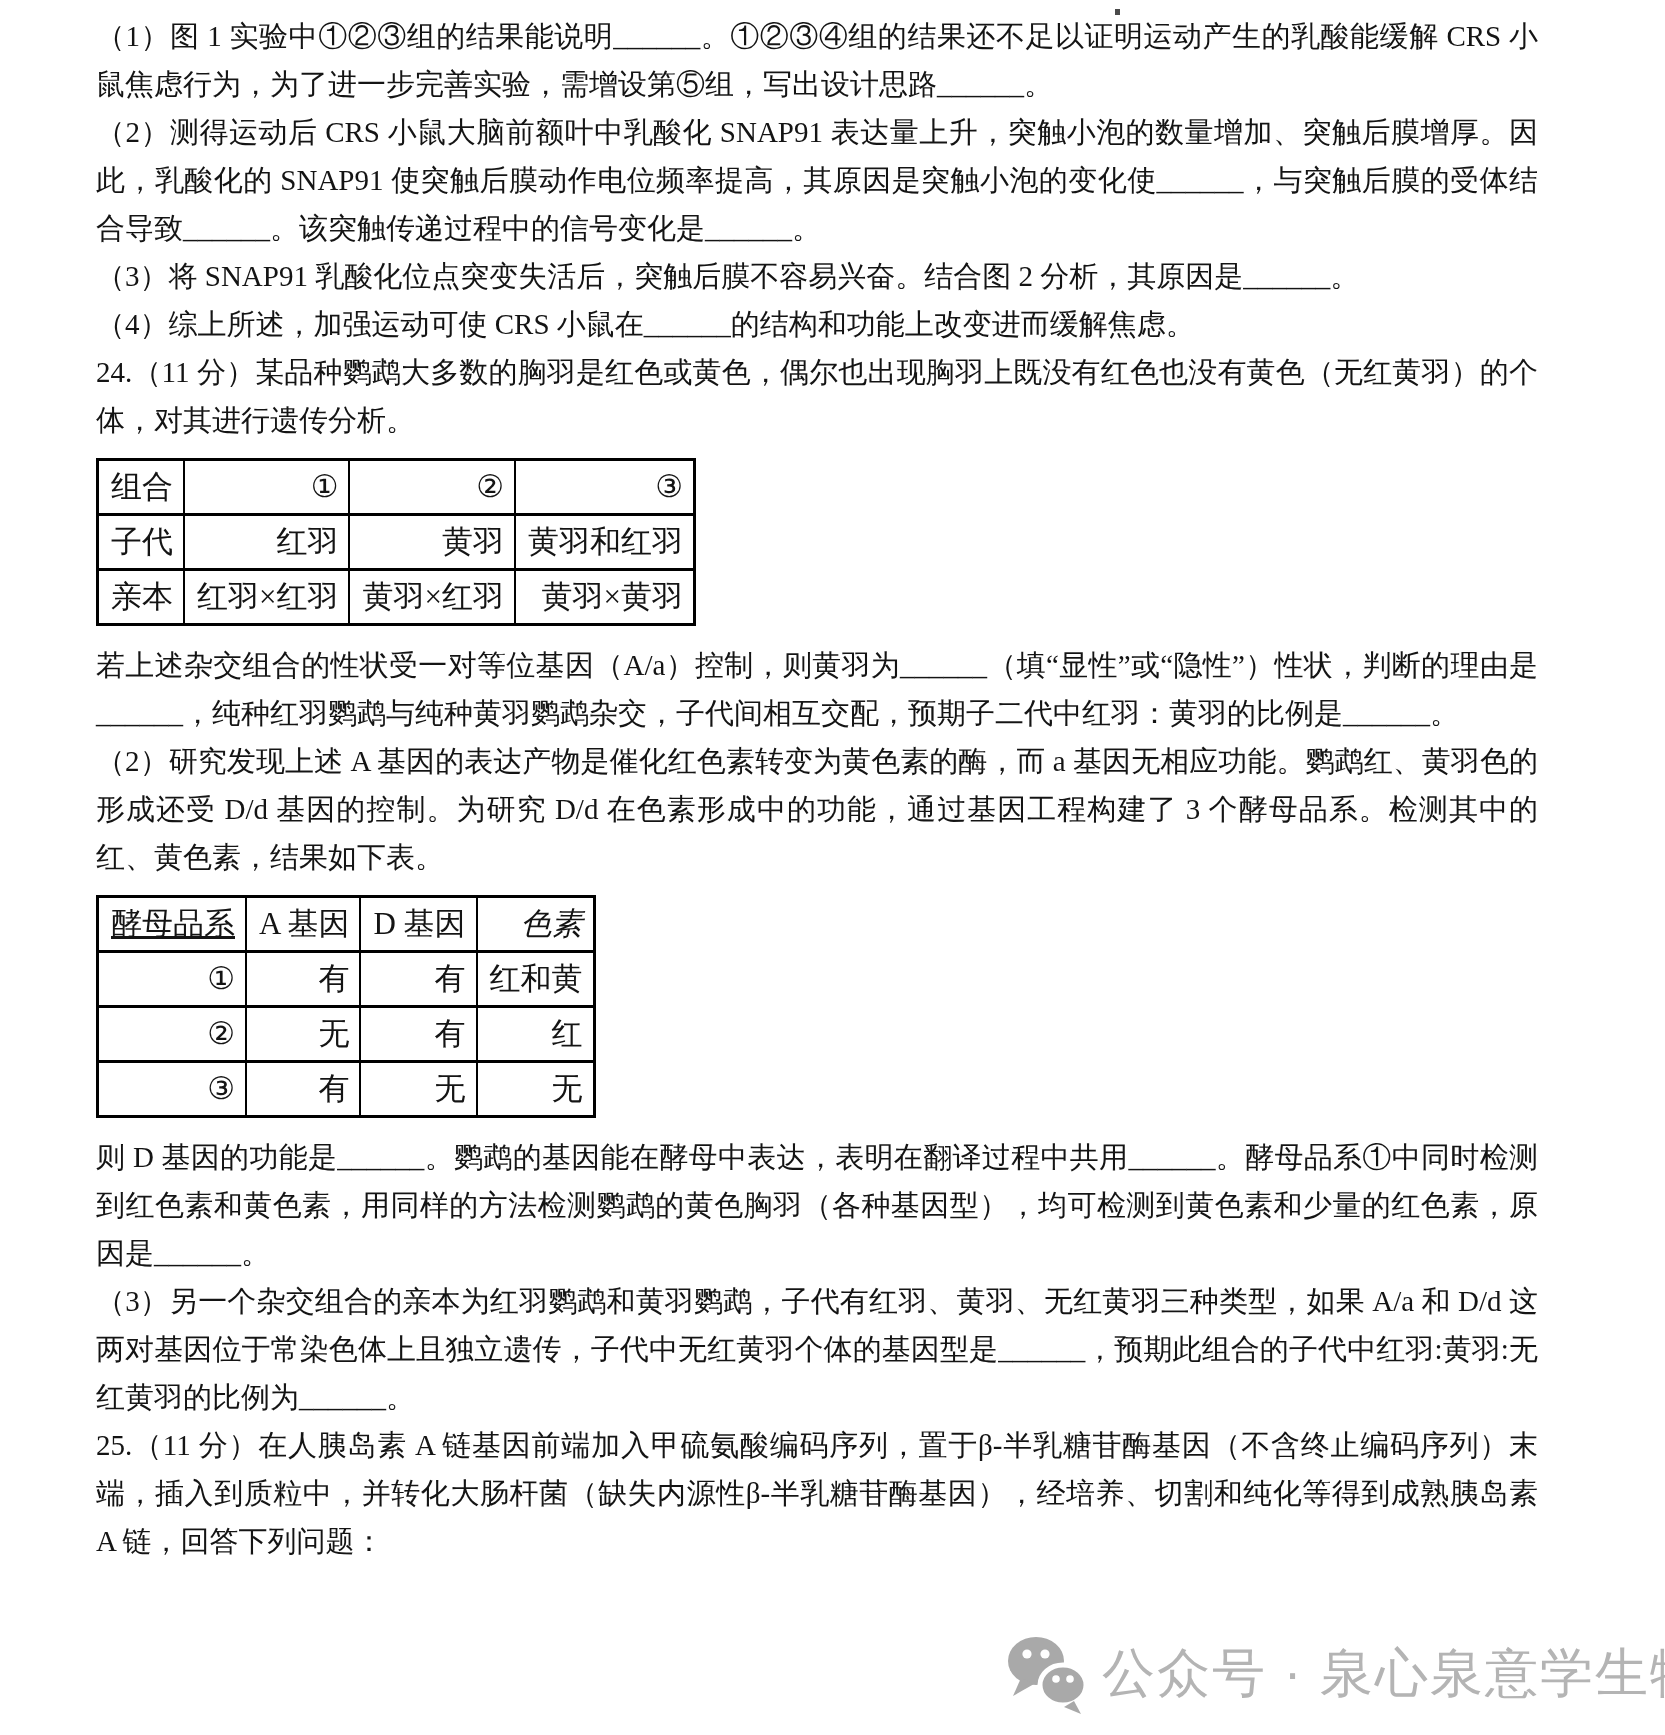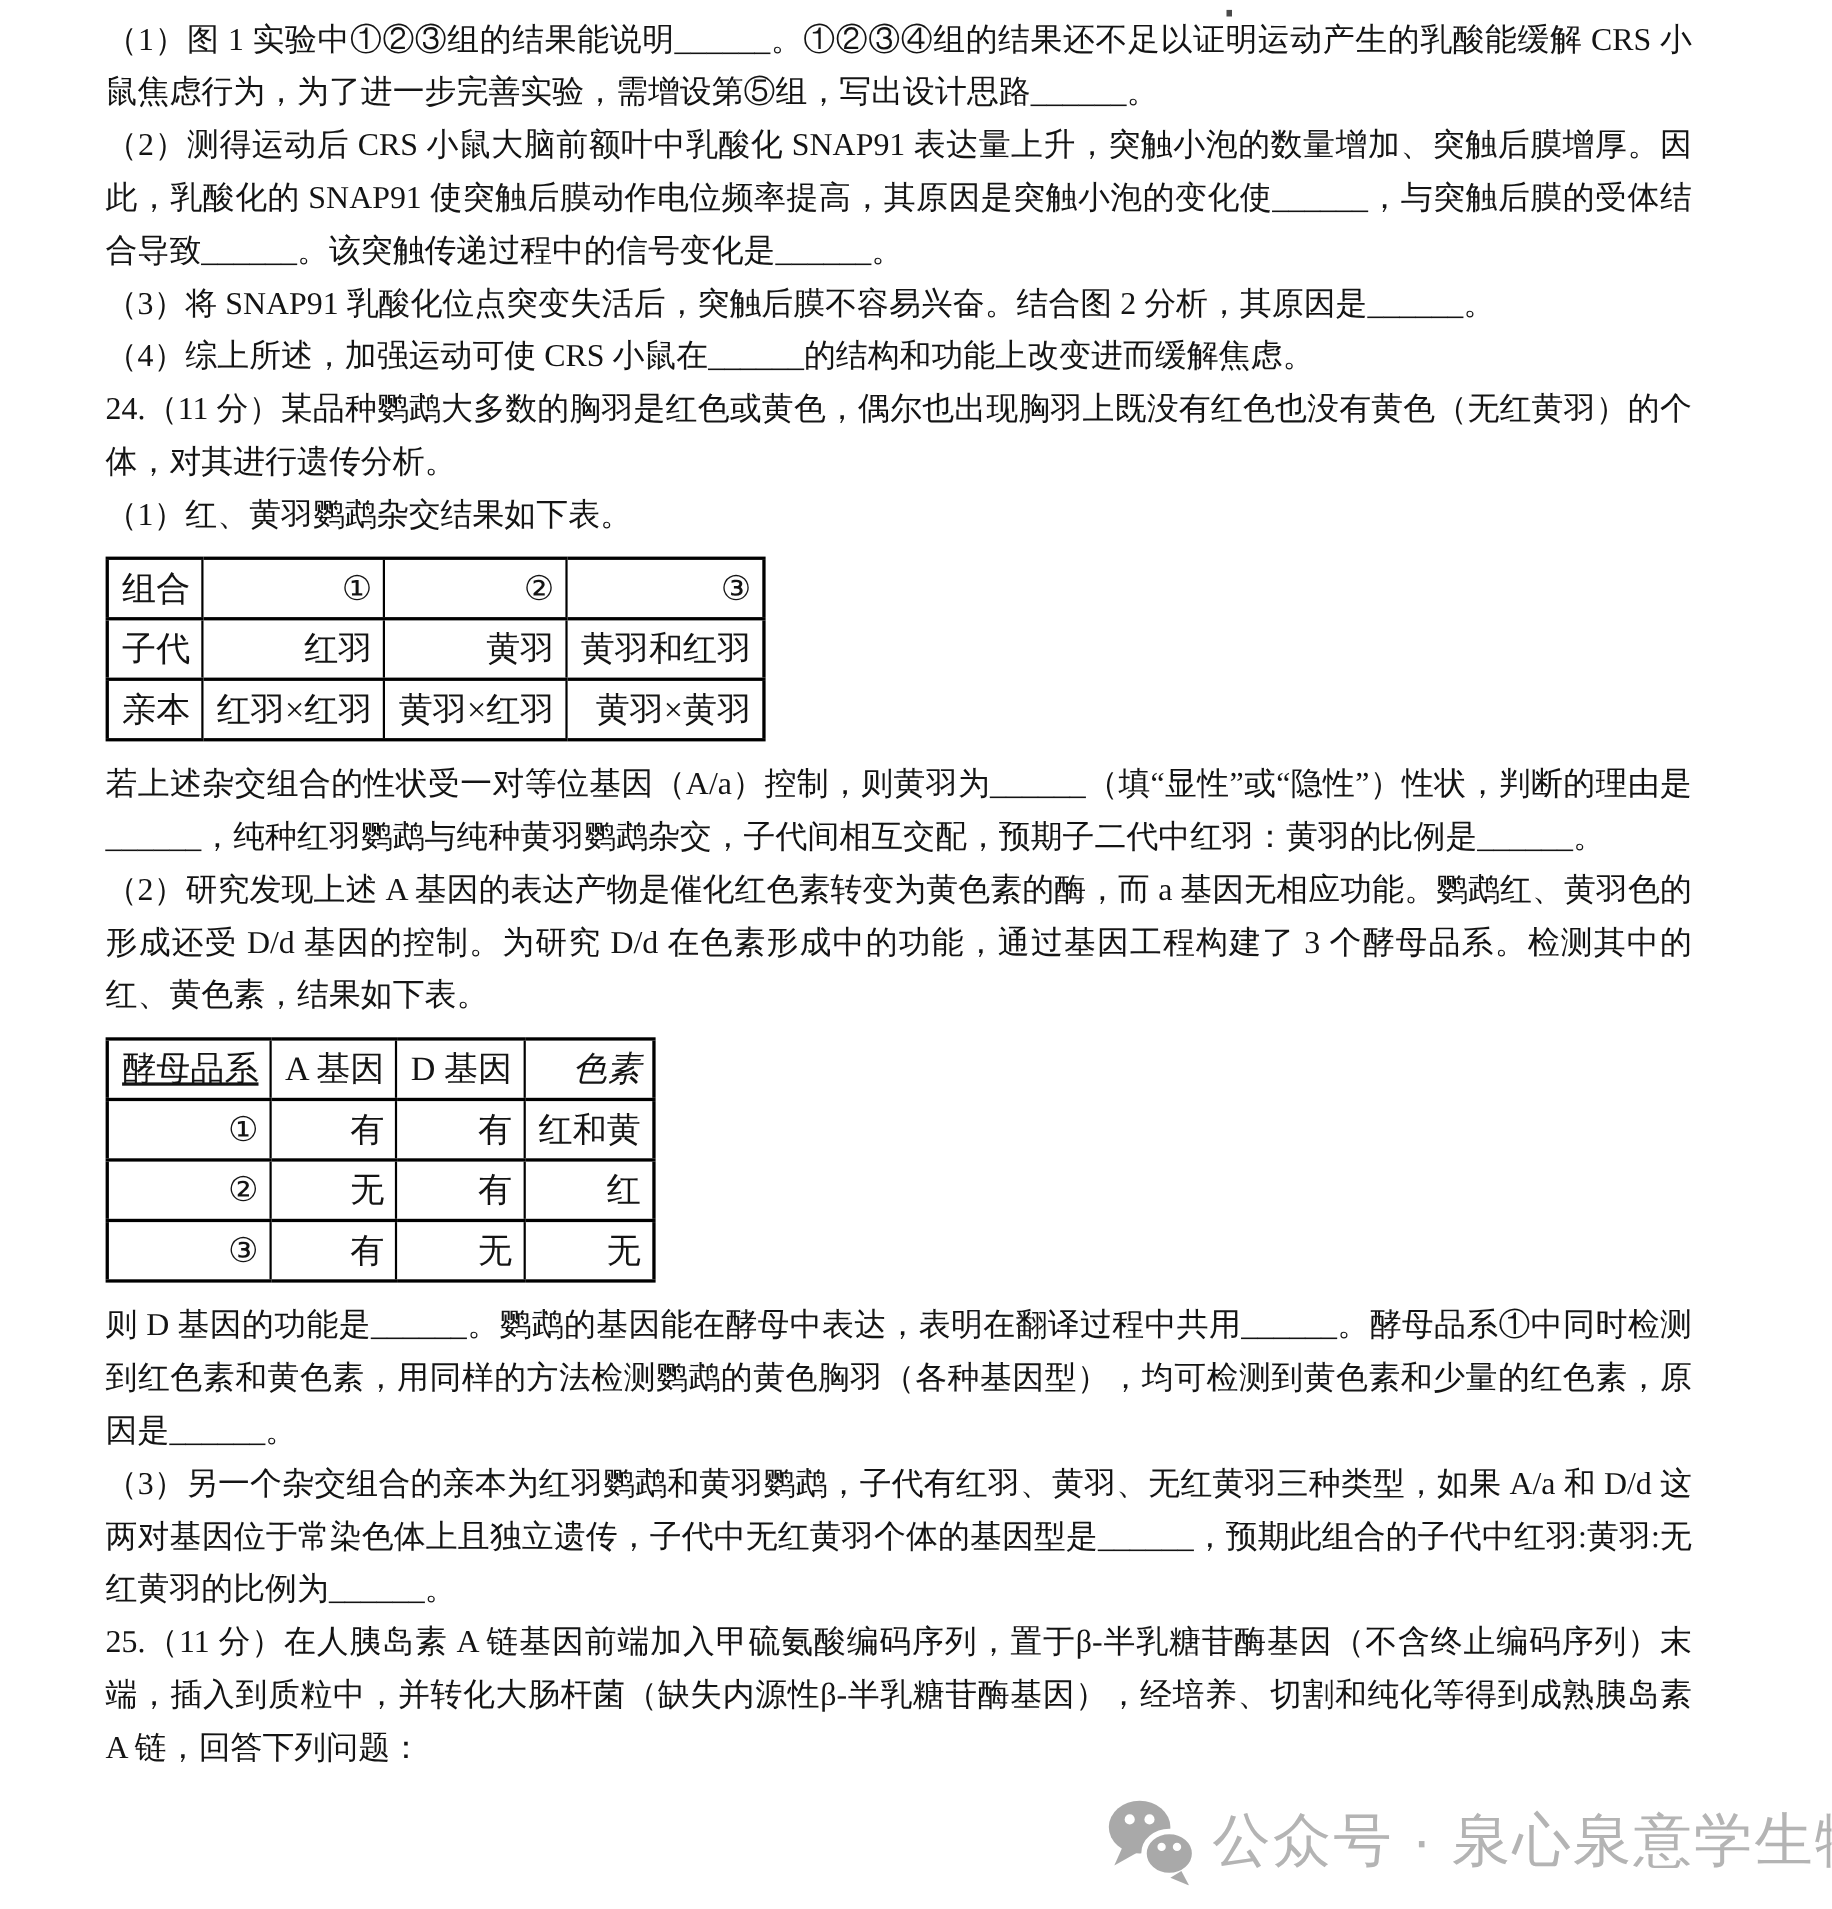--- a/index.html
+++ b/index.html
@@ -67,21 +67,20 @@
 <span class="stray-mark"></span>
 
 <div class="content">
 
   <p class="para">（1）图 1 实验中①②③组的结果能说明______。①②③④组的结果还不足以证明运动产生的乳酸能缓解 CRS 小鼠焦虑行为，为了进一步完善实验，需增设第⑤组，写出设计思路______。</p>
   <p class="para">（2）测得运动后 CRS 小鼠大脑前额叶中乳酸化 SNAP91 表达量上升，突触小泡的数量增加、突触后膜增厚。因此，乳酸化的 SNAP91 使突触后膜动作电位频率提高，其原因是突触小泡的变化使______，与突触后膜的受体结合导致______。该突触传递过程中的信号变化是______。</p>
   <p class="para">（3）将 SNAP91 乳酸化位点突变失活后，突触后膜不容易兴奋。结合图 2 分析，其原因是______。</p>
   <p class="para">（4）综上所述，加强运动可使 CRS 小鼠在______的结构和功能上改变进而缓解焦虑。</p>
 
   <p class="para">24.（11 分）某品种鹦鹉大多数的胸羽是红色或黄色，偶尔也出现胸羽上既没有红色也没有黄色（无红黄羽）的个体，对其进行遗传分析。</p>
-  <p class="para">（1）红、黄羽鹦鹉杂交结果如下表。</p>
 
   <table class="qtable">
     <tbody>
       <tr>
         <td class="t1c0">组合</td>
         <td class="t1c1">①</td>
         <td class="t1c2">②</td>
         <td class="t1c3">③</td>
       </tr>
       <tr>

